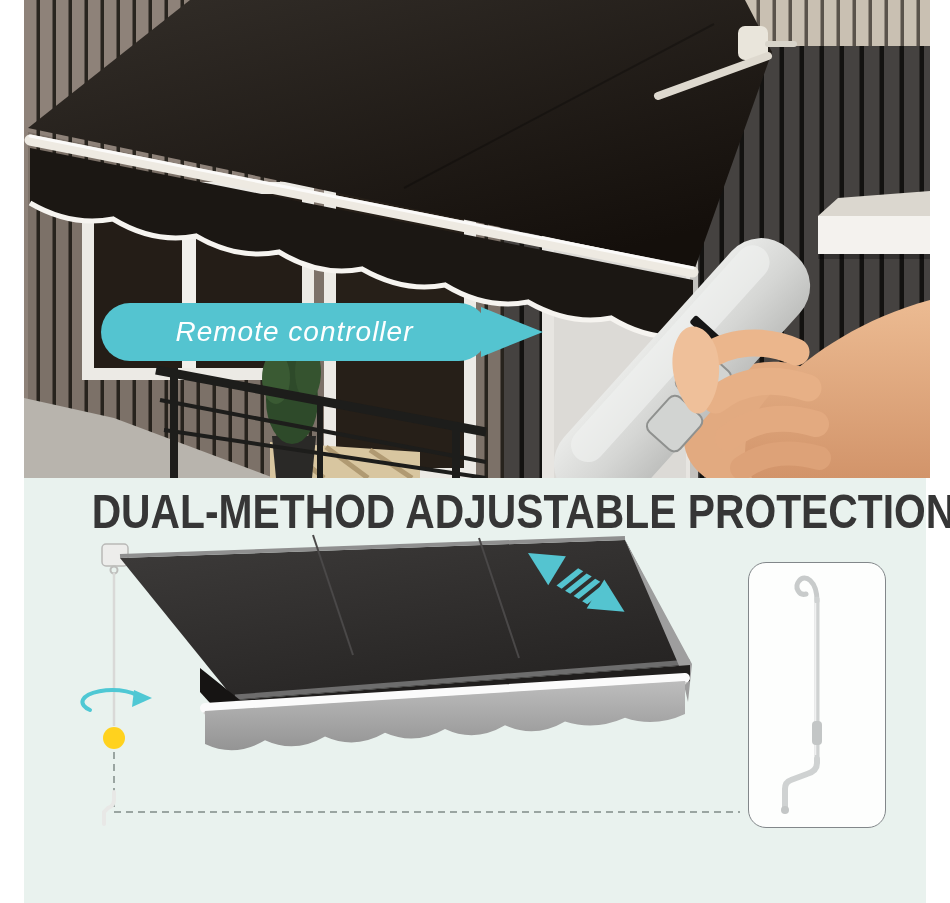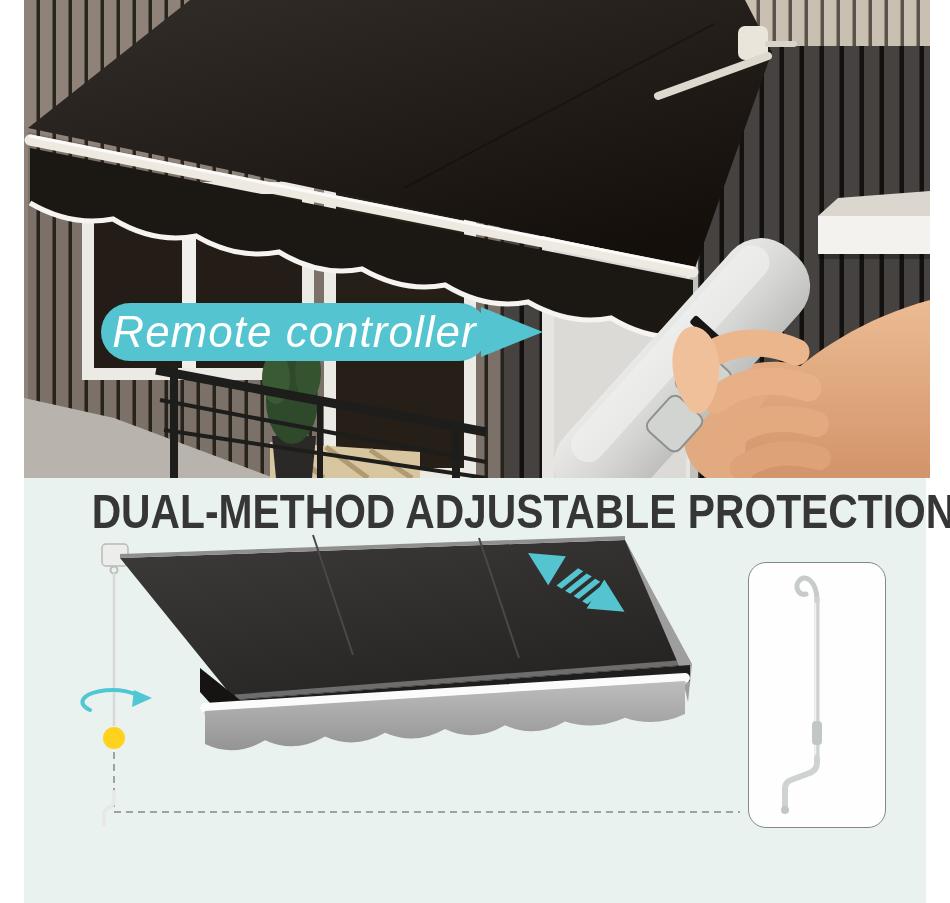--- a/index.html
+++ b/index.html
@@ -5,21 +5,21 @@
   html,body{margin:0;padding:0;background:#ffffff;}
   body{width:950px;height:903px;position:relative;font-family:"Liberation Sans",sans-serif;overflow:hidden;}
   .canvas{position:absolute;inset:0;width:950px;height:903px;background:#ffffff;}
 
   
   .hero{position:absolute;left:24px;top:0;width:906px;height:478px;overflow:hidden;background:#8e8279;}
   .hero svg{display:block;}
 
   .callout{position:absolute;left:77px;top:303px;width:387px;height:58px;background:#54C4D0;
            border-radius:29px;display:flex;align-items:center;justify-content:center;z-index:5;}
-  .callout-label{color:#ffffff;font-size:44px;font-style:italic;font-weight:500;letter-spacing:1px;white-space:nowrap;}
+  .callout-label{color:#ffffff;font-size:28px;font-style:italic;font-weight:500;letter-spacing:1px;white-space:nowrap;}
   .callout-arrow{position:absolute;left:380px;top:4px;width:0;height:0;
                  border-top:25px solid transparent;border-bottom:25px solid transparent;
                  border-left:62px solid #54C4D0;}
 
   
   .info{position:absolute;left:24px;top:478px;width:902px;height:425px;background:#E9F2EE;}
   .info-title{position:absolute;left:0;top:8px;width:100%;text-align:center;margin:0;
               color:#363636;font-size:48px;font-weight:700;line-height:1.1;
               transform:scaleX(0.85);transform-origin:50% 50%;white-space:nowrap;letter-spacing:0px;}
   .illu{position:absolute;left:0;top:0;}

